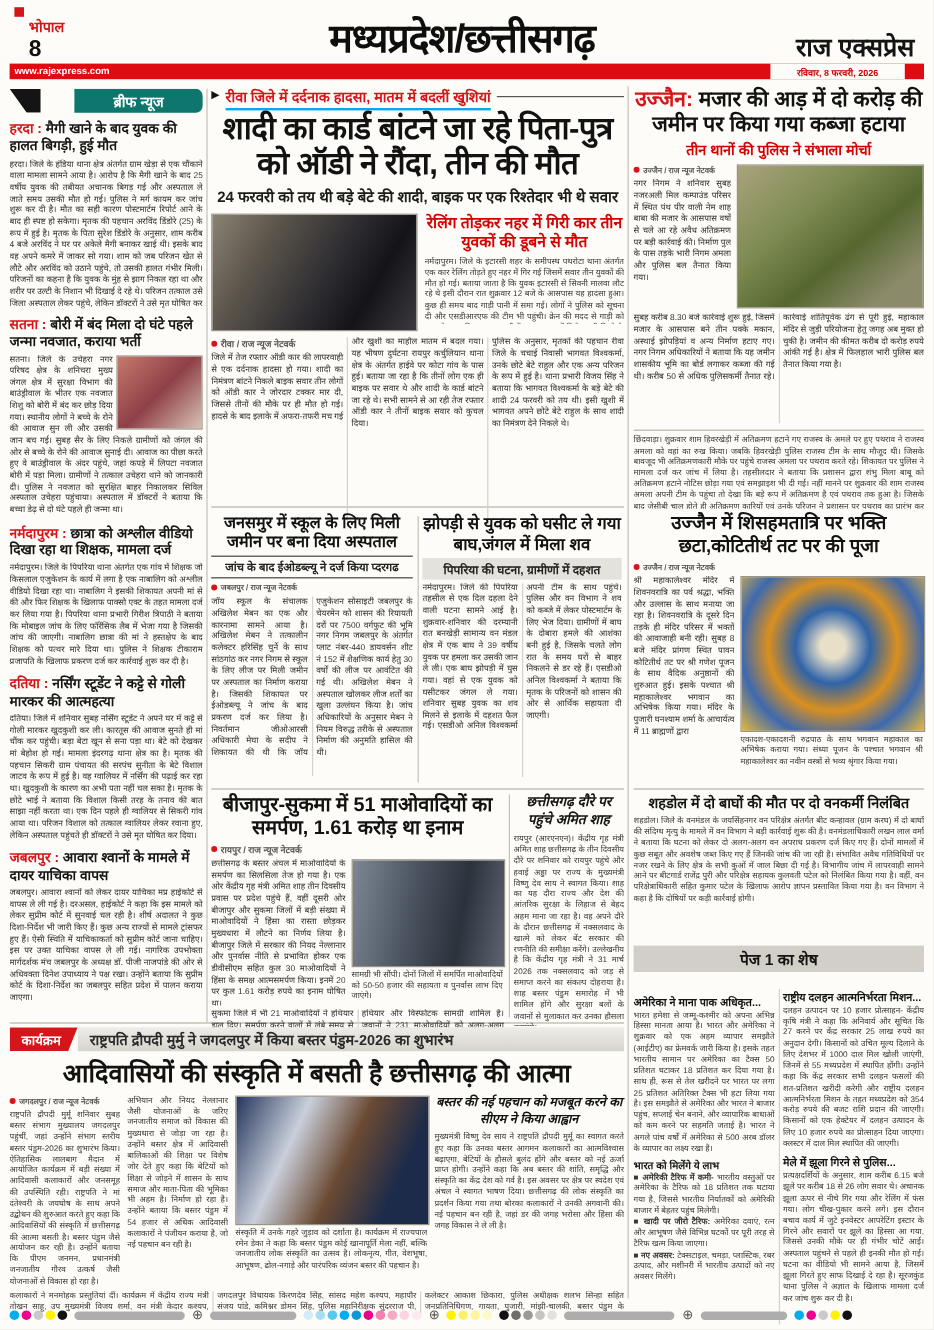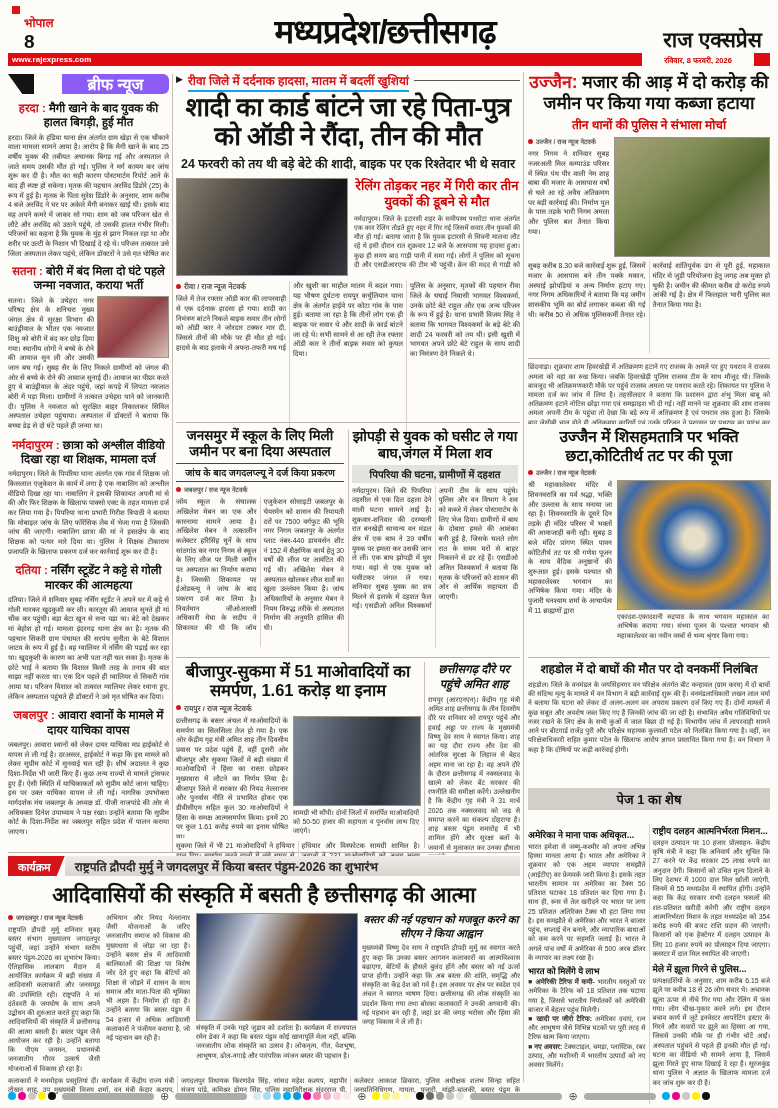--- a/index.html
+++ b/index.html
@@ -11,24 +11,24 @@
   .b6{font-size:6.8px;line-height:1.36;color:#3a3733;text-align:justify;}
   .clip{overflow:hidden;}
   .red{color:#d6151b;}
   .photo{background-size:cover;border:1px solid #9a9488;}
   .byline{display:flex;align-items:center;gap:3px;font-size:7.5px;font-weight:bold;color:#5a5650;}
   .reddot{width:5px;height:5px;border-radius:50%;background:#d6151b;flex:0 0 auto;}
   .cols2{column-count:2;column-gap:7px;column-rule:1px solid #d6d2ca;}
   .cols3{column-count:3;column-gap:7px;column-rule:1px solid #d6d2ca;}
   .vline{width:1px;background:#c6c1b8;}
   .hline{height:1px;background:#b9b4aa;}
-  .rail-hl{font-size:11.5px;font-weight:bold;line-height:1.25;margin:7px 0 3px;color:#161616;text-align:center;}
+  .rail-hl{font-size:11.5px;font-weight:bold;line-height:1.25;margin:7px 0 3px;color:#161616;}
   .tabwrap{display:flex;height:20px;align-items:stretch;}
   .tab-tri{width:26px;background:#141414;clip-path:polygon(0 0,100% 0,100% 100%,55% 100%);}
-  .tab-red{flex:1;background:#8b5cf6;color:#fff;font-size:16px;font-weight:bold;
+  .tab-red{flex:1;background:#0f766e;color:#fff;font-size:12px;font-weight:bold;
            display:flex;align-items:center;justify-content:center;border-radius:0 6px 6px 0;margin-left:28px;}
   .kicker{display:flex;align-items:flex-start;gap:5px;}
   .kicker-tri{font-size:9px;color:#141414;line-height:1.6;}
   .kicker-txt{font-size:12px;font-weight:bold;color:#d6151b;border-bottom:2px solid #0ea5e9;padding-bottom:1px;}
   .kicker-line{flex:1;border-top:1px solid #555;margin-top:8px;}
   .main-hl{font-size:26px;font-weight:800;text-align:center;line-height:1.12;color:#121212;letter-spacing:-.5px;}
   .main-sub{font-size:12.5px;font-weight:600;text-align:center;margin:4px 0 6px;color:#1d1d1d;}
   .canal-hl{font-size:13px;font-weight:800;color:#d40404;text-align:center;line-height:1.25;margin-bottom:3px;}
   .r-hl{font-size:17.5px;font-weight:800;line-height:1.18;text-align:center;color:#121212;}
   .r-sub{font-size:12px;font-weight:bold;color:#d40404;text-align:center;margin:3px 0 4px;}
@@ -145,21 +145,21 @@
       <div class="photo" style="width:155px;height:118px;background-image:linear-gradient(140deg,#a9a37b,#7d8a52 35%,#55672f 60%,#8b8a6a 85%)"></div>
     </div>
     <p class="b cols2 clip" style="margin-top:4px;height:92px">सुबह करीब 8.30 बजे कार्रवाई शुरू हुई, जिसमें मजार के आसपास बने तीन पक्के मकान, अस्थाई झोपड़ियां व अन्य निर्माण हटाए गए। नगर निगम अधिकारियों ने बताया कि यह जमीन शासकीय भूमि का बोर्ड लगाकर कब्जा की गई थी। करीब 50 से अधिक पुलिसकर्मी तैनात रहे। कार्रवाई शांतिपूर्वक ढंग से पूरी हुई, महाकाल मंदिर से जुड़ी परियोजना हेतु जगह अब मुक्त हो चुकी है। जमीन की कीमत करीब दो करोड़ रुपये आंकी गई है। क्षेत्र में फिलहाल भारी पुलिस बल तैनात किया गया है।</p>
     <div style="border-top:1px solid #b9b4aa;margin-top:5px;padding-top:3px">
       <p class="b6 clip" style="max-height:62px">छिंदवाड़ा। शुक्रवार शाम हिवरखेड़ी में अतिक्रमण हटाने गए राजस्व के अमले पर हुए पथराव ने राजस्व अमला को वहां का रुख किया। जबकि हिवरखेड़ी पुलिस राजस्व टीम के साथ मौजूद थी। जिसके बावजूद भी अतिक्रमणकारी मौके पर पहुंचे राजस्व अमला पर पथराव करते रहे। शिकायत पर पुलिस ने मामला दर्ज कर जांच में लिया है। तहसीलदार ने बताया कि प्रशासन द्वारा शंभु मिला बाबू को अतिक्रमण हटाने नोटिस छोड़ा गया एवं समझाइश भी दी गई। नहीं मानने पर शुक्रवार की शाम राजस्व अमला अपनी टीम के पहुंचा तो देखा कि बड़े रूप में अतिक्रमण है एवं पथराव तक हुआ है। जिसके बाद जेसीबी चालू होते ही अतिक्रमण कारियों एवं उनके परिजन ने प्रशासन पर पथराव का प्रारंभ कर दिया जिसके पश्चात तहसीलदार एवं उनकी टीम पीछे पहुंचे एवं जान बचाई। बाद में तहसीलदार ने पथराव करने वालों पर मामला दर्ज करवाया।</p>
     </div>
   </div>
 
   <div class="abs" style="left:176px;top:428px;width:168px">
     <h2 class="mid-hl">जनसमुर में स्कूल के लिए मिली जमीन पर बना दिया अस्पताल</h2>
-    <div class="mid-sub-rule">जांच के बाद जगदलप्ल्यू ने दर्ज किया प्रकरण</div>
+    <div class="mid-sub-rule">जांच के बाद ईओडब्ल्यू ने दर्ज किया प्दरगढ</div>
     <div class="byline" style="font-size:6.5px;margin-bottom:3px">
         <span class="reddot"></span>
         <span>जबलपुर / राज न्यूज नेटवर्क</span>
       </div>
     <p class="b cols2 clip" style="height:150px">जॉय स्कूल के संचालक अखिलेश मेबन का एक और कारनामा सामने आया है। अखिलेश मेबन ने तत्कालीन कलेक्टर हरिसिंह चुर्ने के साथ सांठगांठ कर नगर निगम से स्कूल के लिए लीज पर मिली जमीन पर अस्पताल का निर्माण कराया है। जिसकी शिकायत पर ईओडब्ल्यू ने जांच के बाद प्रकरण दर्ज कर लिया है। निवर्तमान जीओआरसी अधिकारी मेघा के सदीप ने शिकायत की थी कि जॉय एजुकेशन सोसाइटी जबलपुर के चेयरमेन को शासन की रियायती दरों पर 7500 वर्गफुट की भूमि नगर निगम जबलपुर के अंतर्गत प्लाट नंबर-440 डायवर्सन शीट नं 152 में शैक्षणिक कार्य हेतु 30 वर्षों की लीज पर आवंटित की गई थी। अखिलेश मेबन ने अस्पताल खोलकर लीज शर्तों का खुला उल्लंघन किया है। जांच अधिकारियों के अनुसार मेबन ने नियम विरुद्ध तरीके से अस्पताल निर्माण की अनुमति हासिल की थी।</p>
   </div>
 
   <div class="abs" style="left:352px;top:428px;width:166px">
     <h2 class="mid-hl" style="font-size:14px">झोपड़ी से युवक को घसीट ले गया बाघ,जंगल में मिला शव</h2>
     <div class="mid-sub-band">पिपरिया की घटना, ग्रामीणों में दहशत</div>

